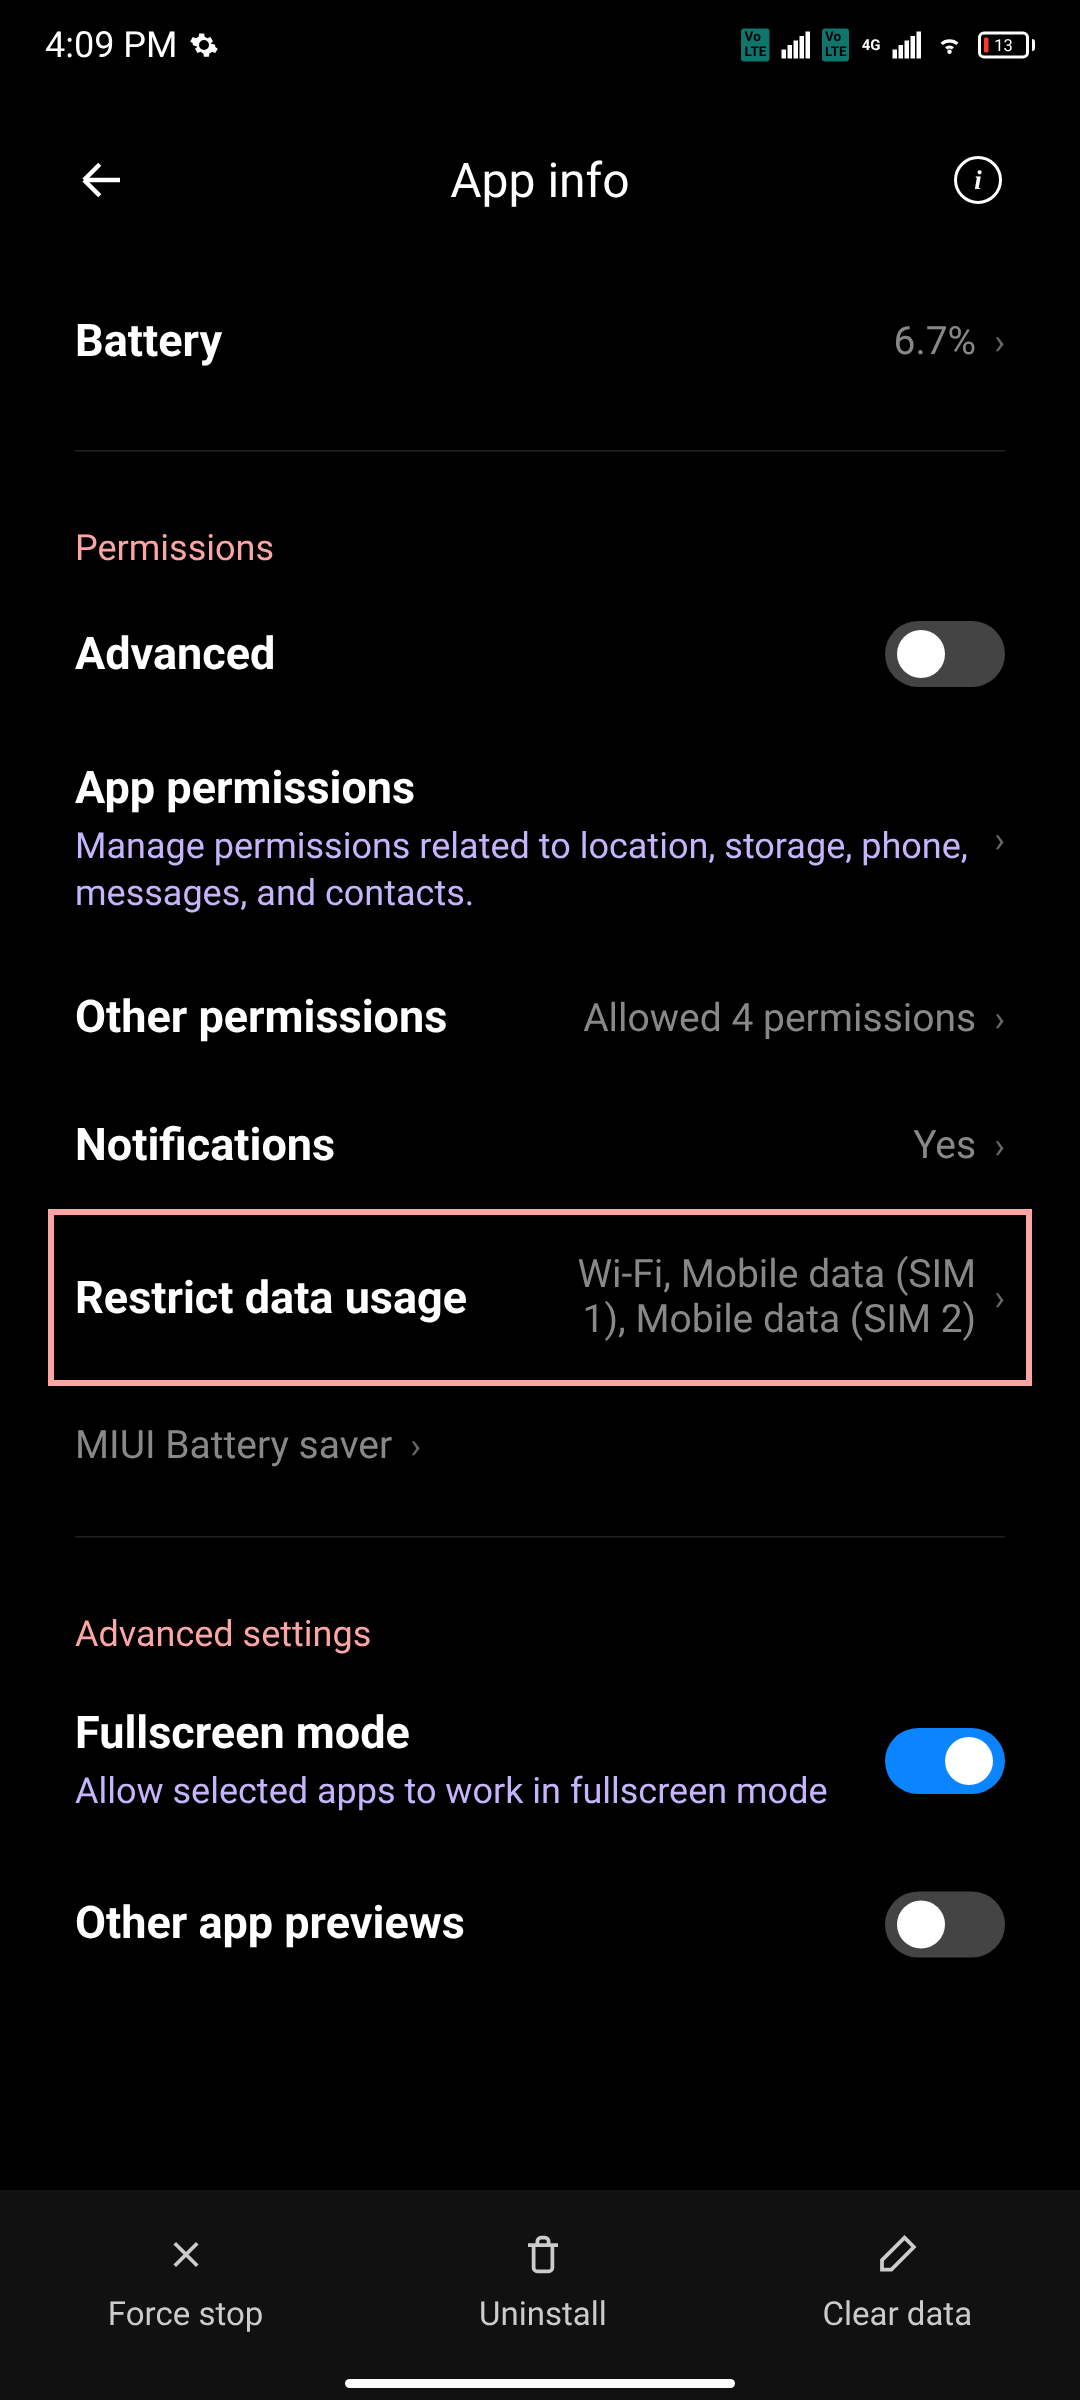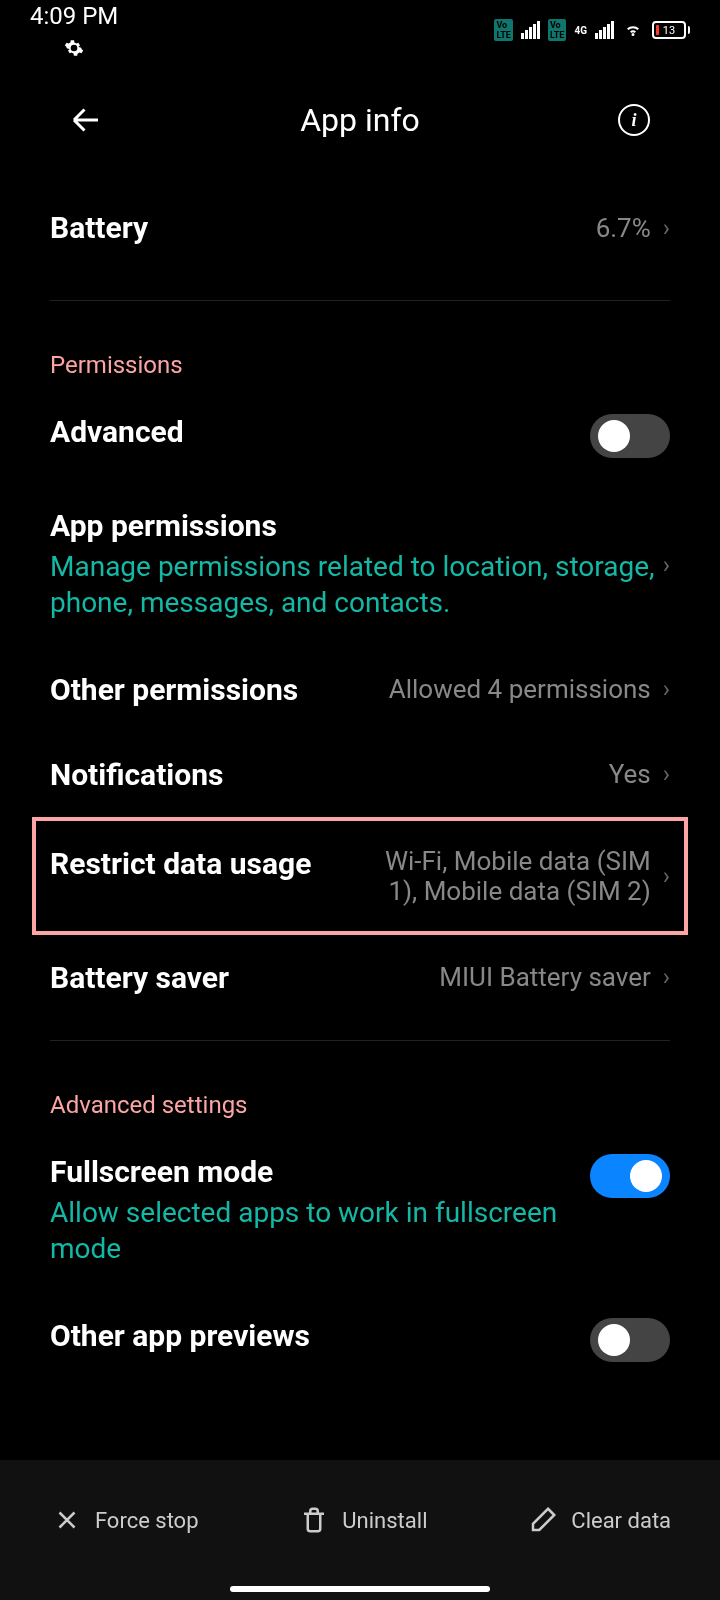--- a/index.html
+++ b/index.html
@@ -21,21 +21,20 @@
       display: flex;
       justify-content: space-between;
       align-items: center;
       padding: 0 30px;
       font-size: 24px;
     }
     .status-left {
       display: flex;
       align-items: center;
       gap: 8px;
-      flex-direction: column;
     }
     .status-right {
       display: flex;
       align-items: center;
       gap: 8px;
     }
     .gear-icon {
       width: 20px;
       height: 20px;
     }
@@ -98,21 +97,21 @@
       width: 2px;
       height: 8px;
       background: #fff;
       border-radius: 0 2px 2px 0;
     }
     .header {
       height: 80px;
       display: flex;
       align-items: center;
       justify-content: space-between;
-      padding: 0 68px;
+      padding: 0 50px;
       margin-top: 20px;
     }
     .header-title {
       font-size: 32px;
       font-weight: 400;
       text-align: center;
       flex: 1;
     }
     .back-icon, .info-icon {
       width: 36px;
@@ -133,33 +132,34 @@
       font-weight: bold;
       font-style: italic;
       font-family: serif;
     }
     .content {
       padding: 0 50px;
     }
     .row {
       display: flex;
       justify-content: space-between;
+      align-items: center;
       padding: 25px 0;
     }
     .row-main {
       flex: 1;
     }
     .row-title {
       font-size: 30px;
       font-weight: 700;
       color: #fff;
     }
     .row-subtitle {
-      font-size: 28px;
-      color: #14b8a6;
+      font-size: 24px;
+      color: #c4b5fd;
       margin-top: 6px;
       line-height: 1.3;
     }
     .row-value {
       font-size: 26px;
       color: #888;
       text-align: right;
       max-width: 280px;
     }
     .row-right {
@@ -220,21 +220,21 @@
       right: 0;
       height: 140px;
       background: #111;
       display: flex;
       justify-content: space-around;
       align-items: center;
       padding-bottom: 20px;
     }
     .bottom-btn {
       display: flex;
-      flex-direction: row;
+      flex-direction: column;
       align-items: center;
       gap: 10px;
       color: #ccc;
     }
     .bottom-btn-icon {
       width: 36px;
       height: 36px;
       display: flex;
       align-items: center;
       justify-content: center;
@@ -375,23 +375,20 @@
         <div class="row-title">Restrict data usage</div>
       </div>
       <div class="row-right">
         <span class="row-value">Wi-Fi, Mobile data (SIM 1), Mobile data (SIM 2)</span>
         <span class="chevron">›</span>
       </div>
     </div>
   </div>
 
   <div class="row">
-    <div class="row-main">
-      <div class="row-title">Battery saver</div>
-    </div>
     <div class="row-right">
       <span class="row-value">MIUI Battery saver</span>
       <span class="chevron">›</span>
     </div>
   </div>
 
   <div class="divider"></div>
 
   <div class="section-header">Advanced settings</div>
 

